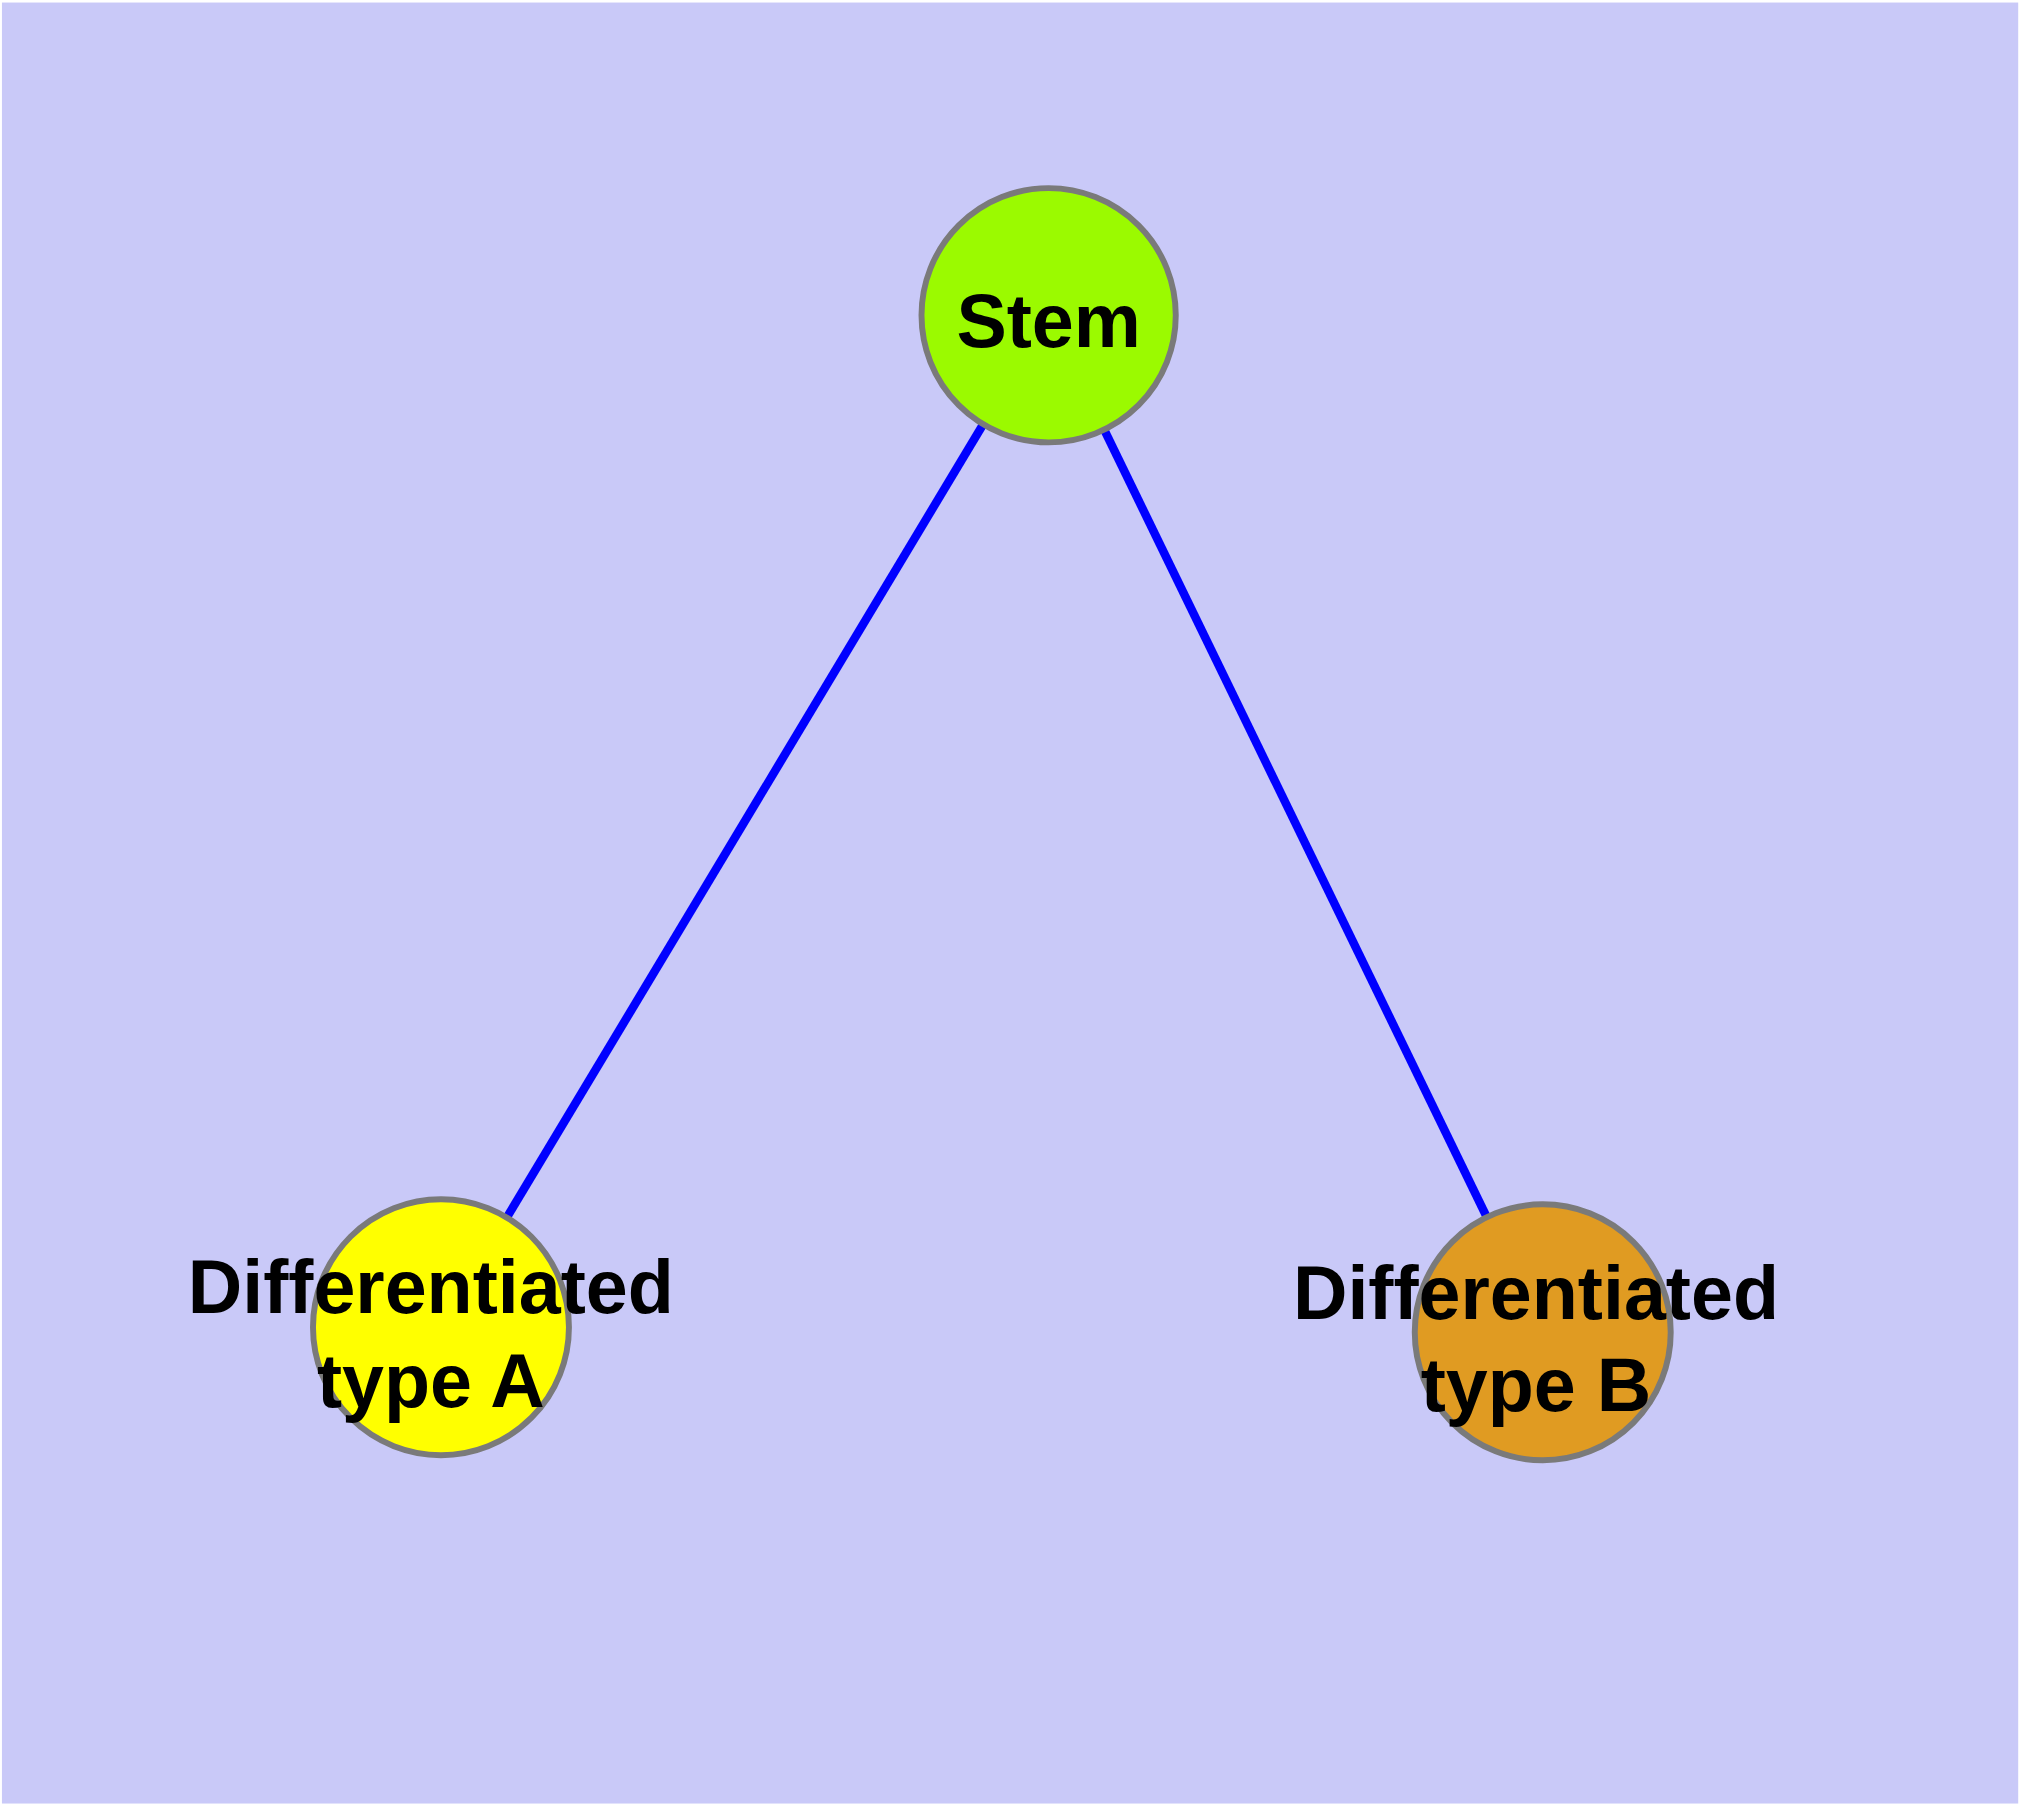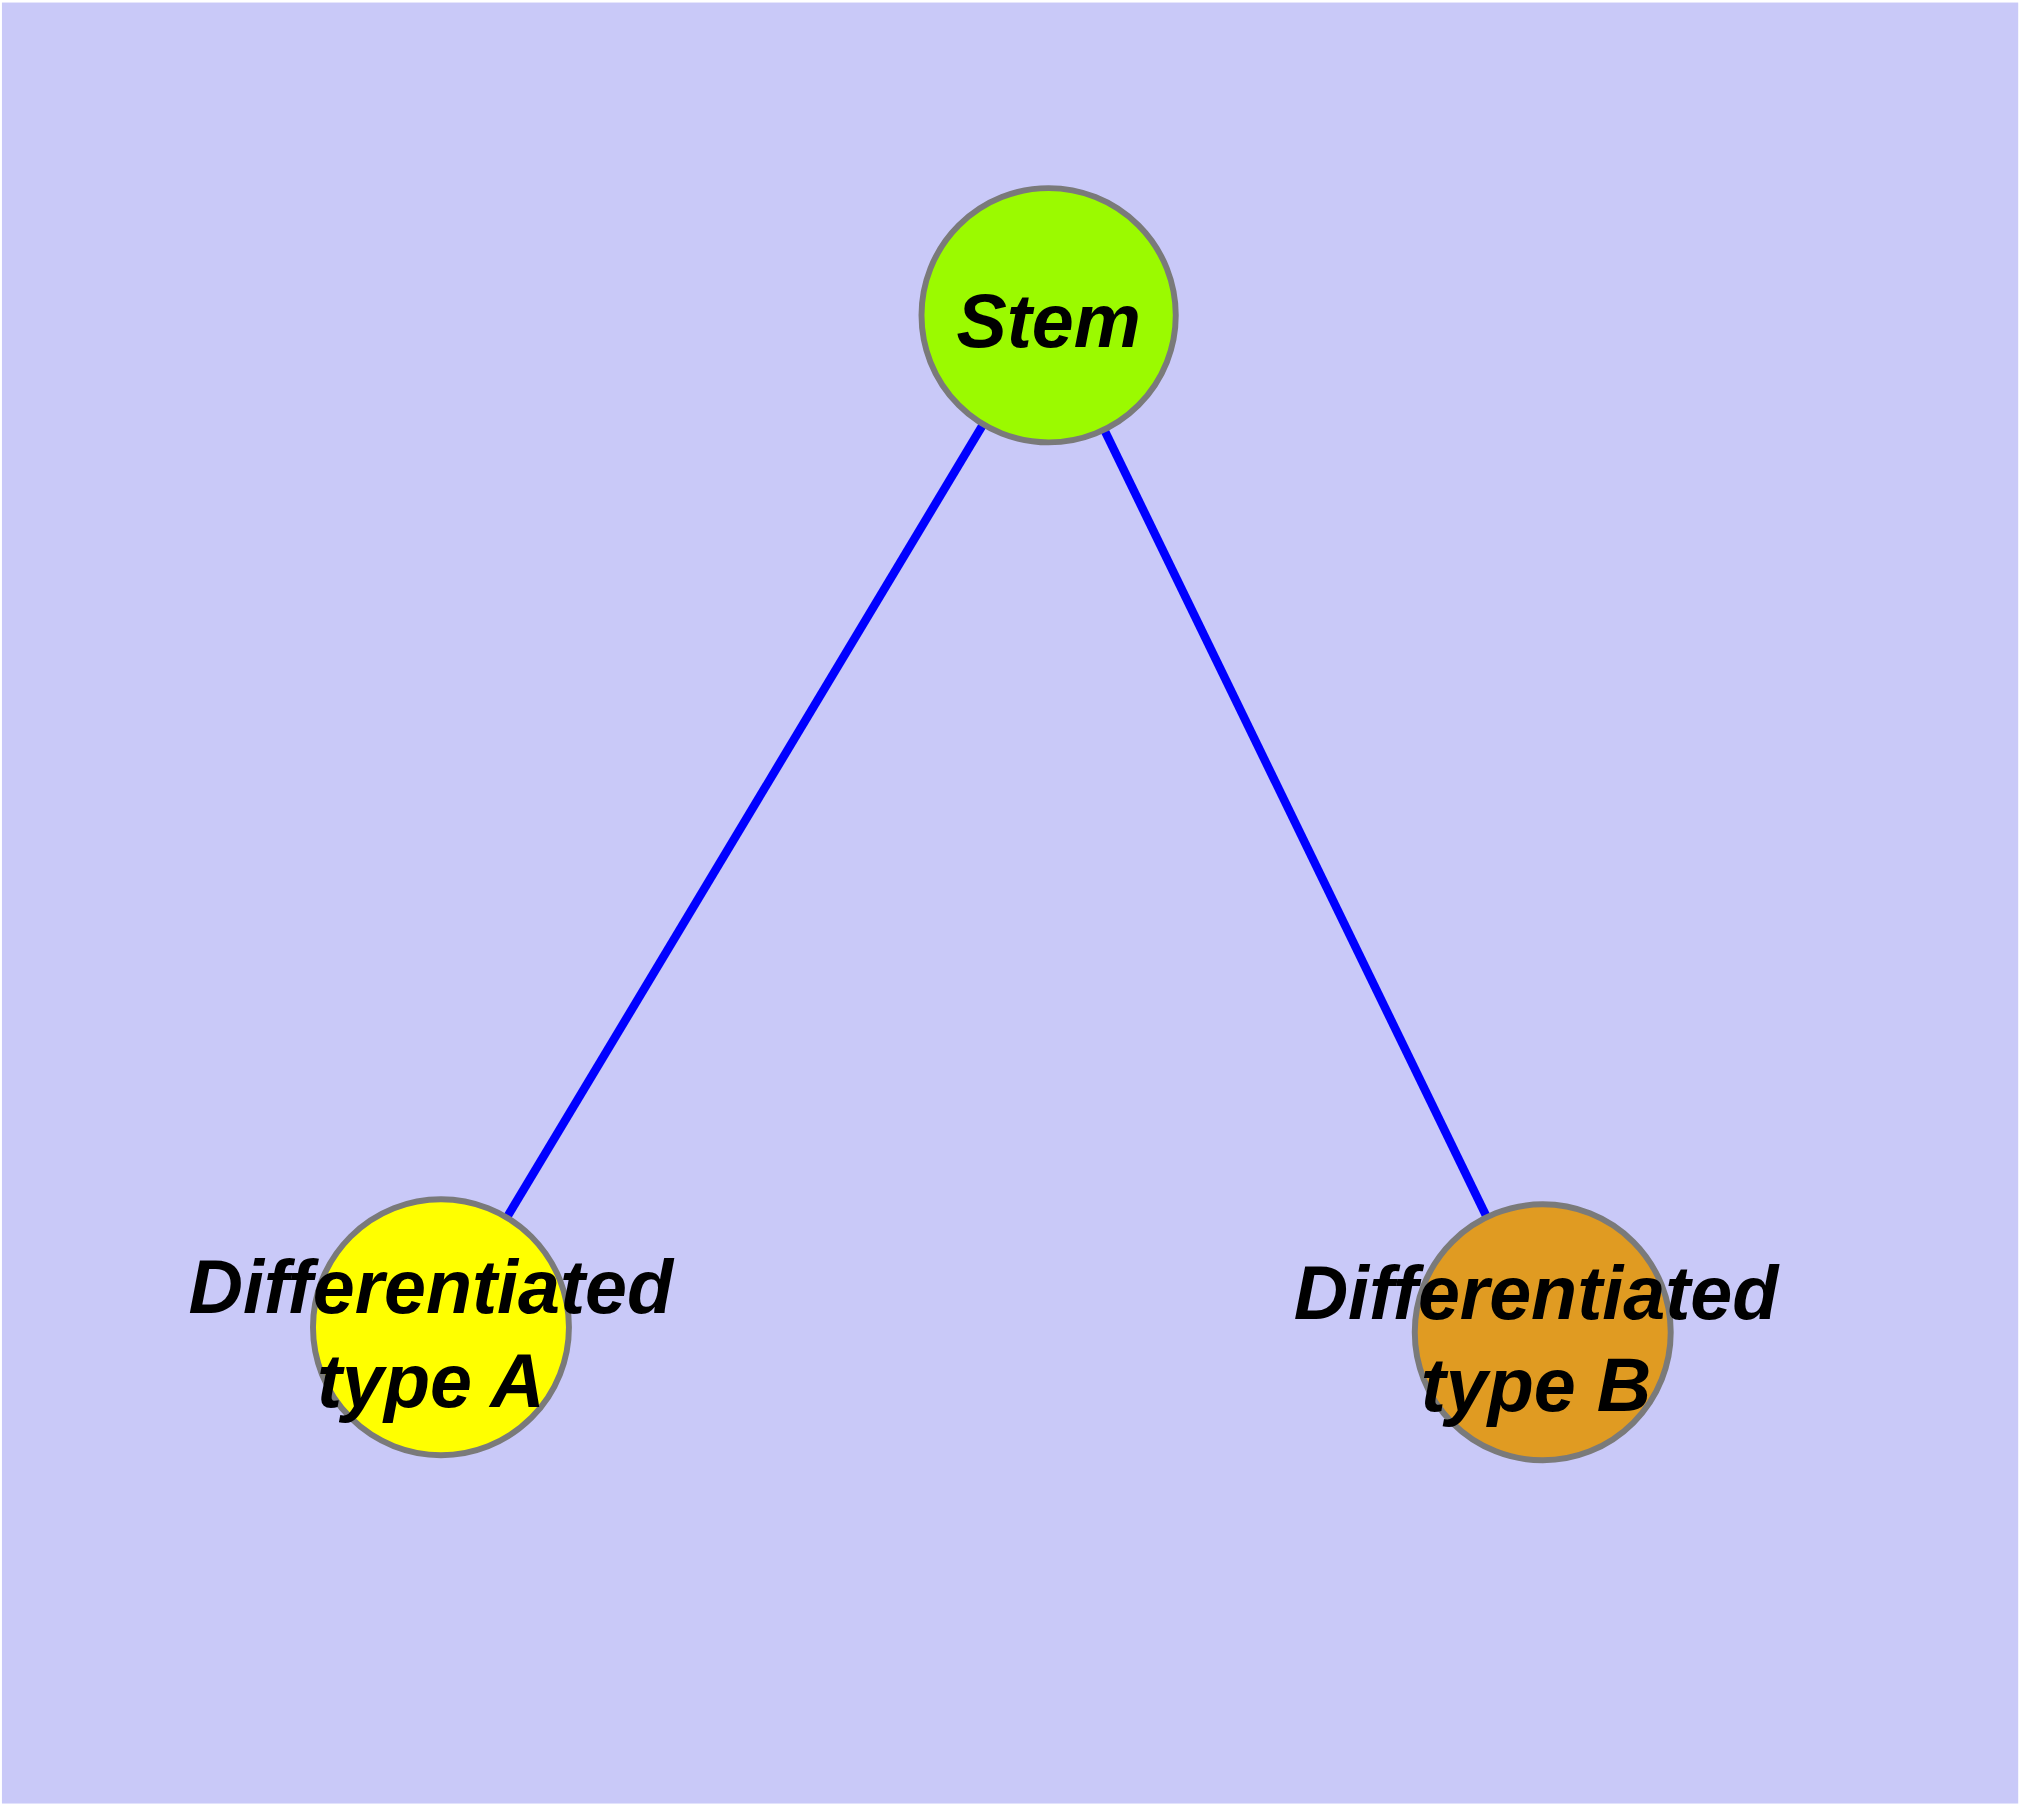--- a/index.html
+++ b/index.html
@@ -10,21 +10,20 @@
   body {
     width: 2021px;
     height: 1812px;
     font-family: "Liberation Sans", sans-serif;
   }
   .canvas {
     position: relative;
     width: 2021px;
     height: 1812px;
     overflow: hidden;
-    font-style: italic;
   }
   svg { display: block; }
   .node-label {
     font-family: "Liberation Sans", sans-serif;
     font-weight: bold;
   }
 </style>
 </head>
 <body>
 

